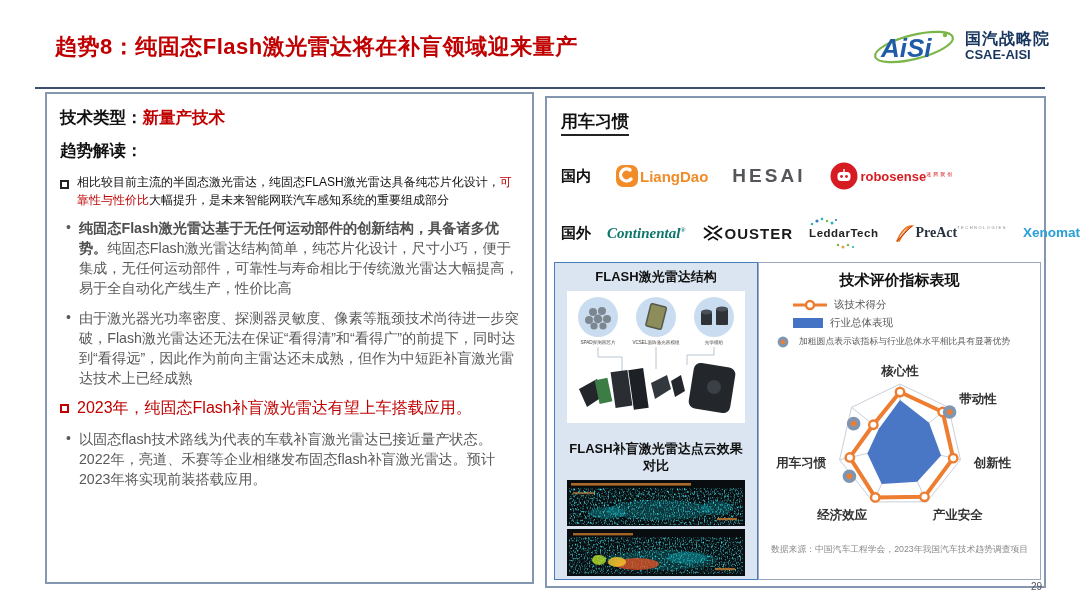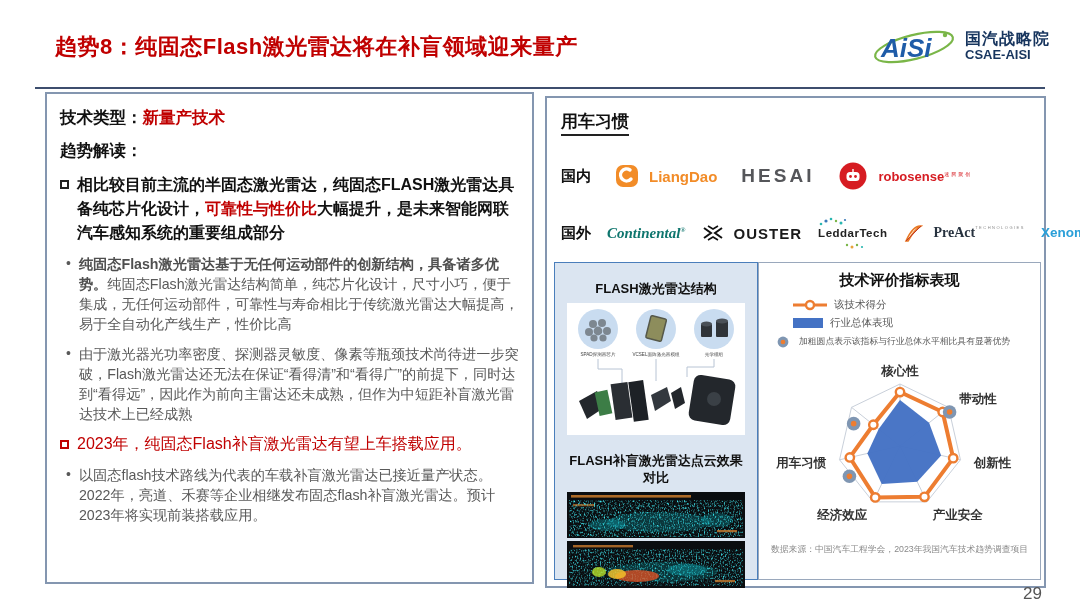--- a/index.html
+++ b/index.html
@@ -15,62 +15,62 @@
   .rule{position:absolute;left:35px;right:35px;top:87px;border-top:2px solid #3d4e6e}
   
   .left-panel{position:absolute;left:45px;top:92px;width:489px;height:492px;border:2px solid #8496b0;background:#fff;padding:10px 13px 0 13px}
   .tt,.sect{font-size:16.5px;font-weight:bold;color:#111;margin:3px 0 11px}
   .red{color:#C00000}
   .b{display:flex;gap:8px;margin-bottom:9px}
   .b p{flex:1}
   .mk-sq{flex:0 0 auto;width:9px;height:9px;border:2px solid #222;margin-top:7px}
   .mk-sq.red-mk{border-color:#C00000}
   .mk-dot{flex:0 0 auto;color:#595959;font-size:14px;line-height:1.4;padding-left:6px}
-  .b.main p{font-size:16px;font-weight:bold;color:#111;line-height:1.5}
+  .b.main p{font-size:12px;font-weight:normal;color:#111;line-height:1.5}
   .b.gray p{font-size:14.2px;color:#595959;line-height:1.42}
   .b.gray b{color:#4f4f4f}
   .b.redline p{font-size:16px;font-weight:normal;color:#C00000;line-height:1.4}
   
   .right-panel{position:absolute;left:545px;top:96px;width:501px;height:492px;border:2px solid #8496b0;background:#fff}
   .comp-title{position:absolute;left:14px;top:12px;font-size:17px;font-weight:bold;border-bottom:2px solid #222;padding-bottom:1px}
   .logo-row{position:absolute;left:14px;right:8px;display:flex;align-items:center}
   .row-domestic{top:50px;height:56px;gap:24px}
   .row-foreign{top:112px;height:46px;gap:16px}
   .row-lbl{font-size:15px;font-weight:bold;color:#111;flex:0 0 auto}
-  .logo{display:flex;align-items:center;gap:10px;flex:0 0 auto}
+  .logo{display:flex;align-items:center;gap:1px;flex:0 0 auto}
   .logo-col{display:flex;flex-direction:row;align-items:flex-start;line-height:1}
   .liangdao-txt{font-size:15px;font-weight:bold;color:#f28c28}
   .hesai-txt{font-size:19px;font-weight:900;color:#55565a;letter-spacing:3px}
   .robosense-txt{font-size:13px;font-weight:bold;color:#d61c22}
   .robosense-sub{font-size:5px;color:#d61c22;letter-spacing:2px;margin-top:2px}
   .conti-txt{font-family:"Liberation Serif",serif;font-style:italic;font-size:15px;font-weight:bold;color:#0f766e}
   .conti-txt sup{font-size:7px}
   .ouster-txt{font-size:15px;font-weight:900;color:#1a1a1a;letter-spacing:1px}
   .ldt{position:relative;padding:8px 0 8px 0}
   .ldt-txt{font-size:11.5px;font-weight:bold;color:#222;letter-spacing:.5px}
   .ldt svg{position:absolute;left:0}
   .ldt .dots-top{top:-2px}
   .ldt .dots-bot{bottom:-3px;left:26px}
   .preact-txt{font-family:"Liberation Serif",serif;font-size:14px;font-weight:bold;color:#27323f}
   .preact-sub{font-size:4px;color:#8a8a8a;letter-spacing:1.5px}
   .xeno-txt{font-size:13.5px;font-weight:bold;color:#2a9fd8}
   .xeno-sub{font-size:4.5px;color:#7fc4e8;margin-top:2px}
   
-  .blue-box{position:absolute;left:7px;top:164px;width:204px;height:318px;background:#dbe5f1;border:1.5px solid #4a7ebb;padding:14px 8px}
+  .blue-box{position:absolute;left:7px;top:164px;width:204px;height:318px;background:#dbe5f1;border:1.5px solid #4a7ebb;padding:2px 8px}
   .blue-box .bx-title{font-size:13px;font-weight:bold;color:#111;text-align:center;line-height:1.25;margin:4px 0 6px}
   .img-wrap{background:#fff;width:178px;margin:0 auto}
   .radar-box{position:absolute;left:211px;top:164px;width:283px;height:318px;background:#fff;border:1.5px solid #9aa8bc;padding:8px 6px 8px 6px}
   .radar-title{font-size:15px;font-weight:bold;text-align:center;margin-bottom:8px}
   .legend{margin-left:28px}
   .legend-row{display:flex;align-items:center;gap:7px;margin-bottom:4px}
   .legend-row span{font-size:10.5px;color:#595959}
   .note-row{display:flex;align-items:flex-end;gap:10px;margin:6px 0 0 12px}
   .note-row span{font-size:8.8px;color:#595959}
   .source{font-size:8.8px;color:#8a8a8a;margin:4px 0 0 6px}
-  .page-num{position:absolute;right:38px;bottom:4px;font-size:17px;color:#555}
+  .page-num{position:absolute;right:38px;bottom:16px;font-size:10px;color:#555}
 </style>
 </head>
 <body>
 
 <header class="header">
   <h1 class="title">趋势8：纯固态Flash激光雷达将在补盲领域迎来量产</h1>
   <div class="brand">
     <svg width="86" height="44" viewBox="0 0 86 44">
       <ellipse cx="43" cy="23" rx="40" ry="12" fill="none" stroke="#7ab648" stroke-width="2.2" transform="rotate(-14 43 23)"></ellipse>
       <text x="10" y="33" font-size="26" font-weight="bold" font-style="italic" fill="#1f5ca8">AiSi</text>

